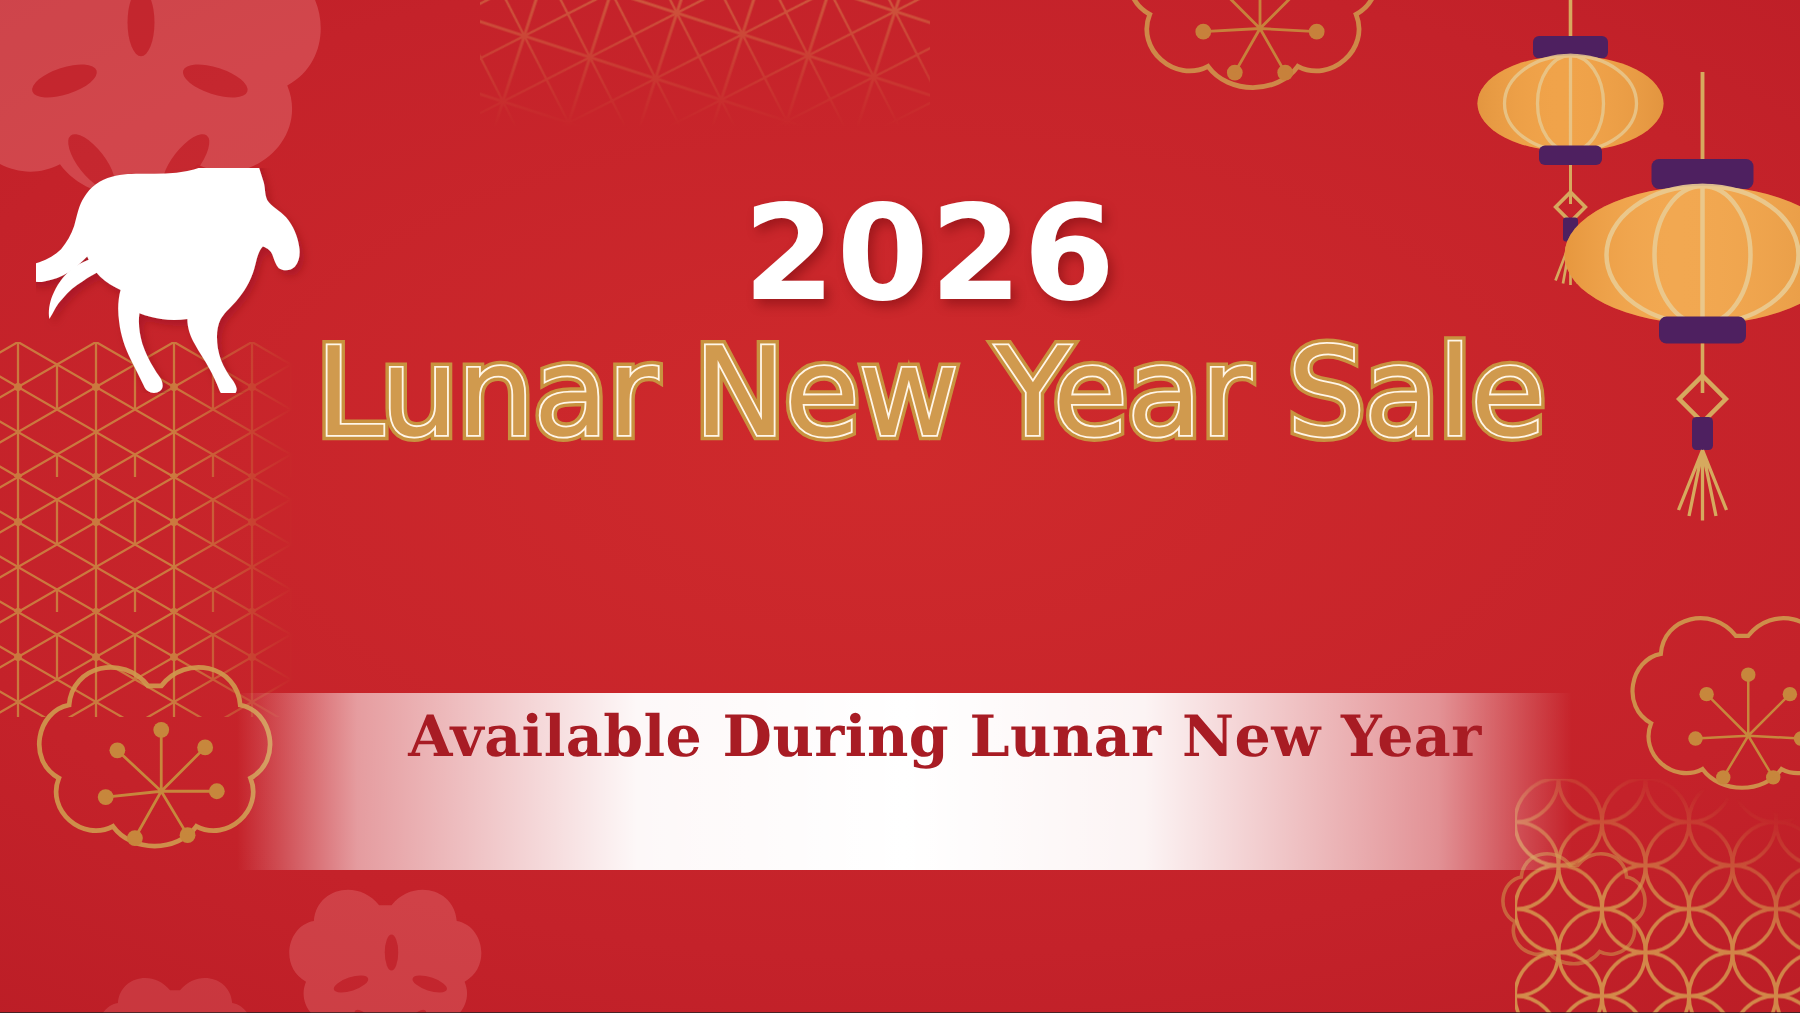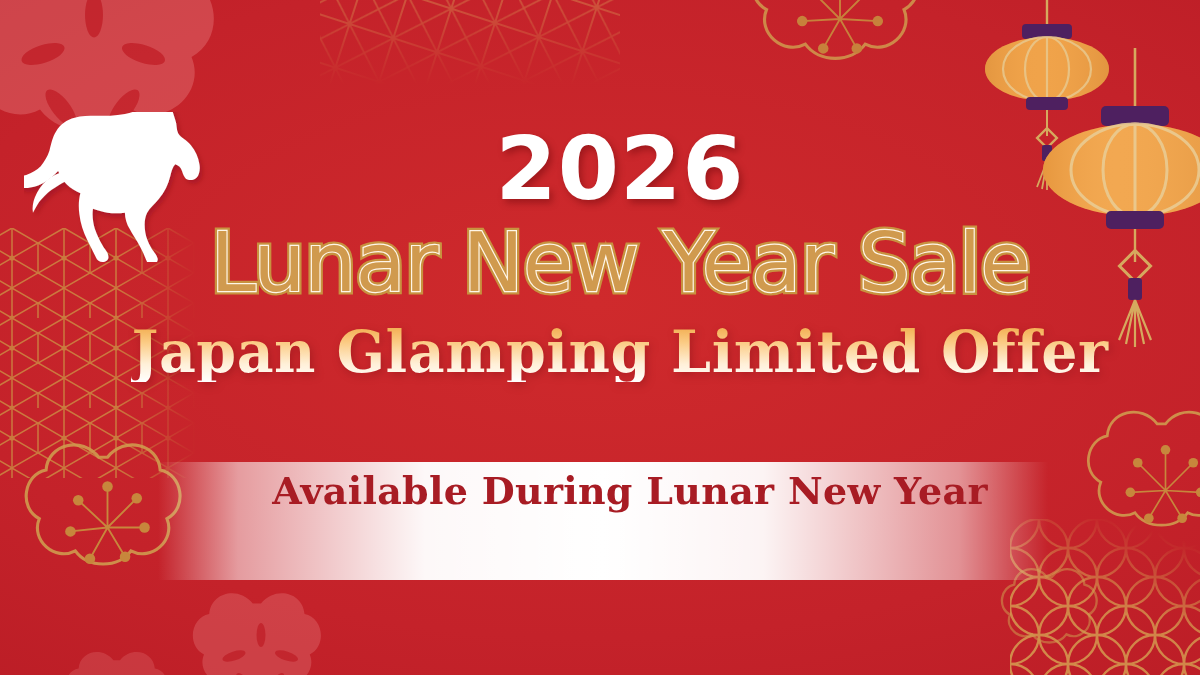--- a/index.html
+++ b/index.html
@@ -378,20 +378,19 @@
 
   <div class="content">
 
     <div class="year">2026</div>
 
     <div class="headline-wrap">
       <div class="headline under">Lunar New Year Sale</div>
       <div class="headline over">Lunar New Year Sale</div>
     </div>
 
-    <div class="subhead">Japan Glamping Limited Offer</div>
   </div>
 
   <div class="ribbon-text">
     <span class="l1">Available During Lunar New Year</span>
   </div>
 
 </div>
 
 </body></html>

